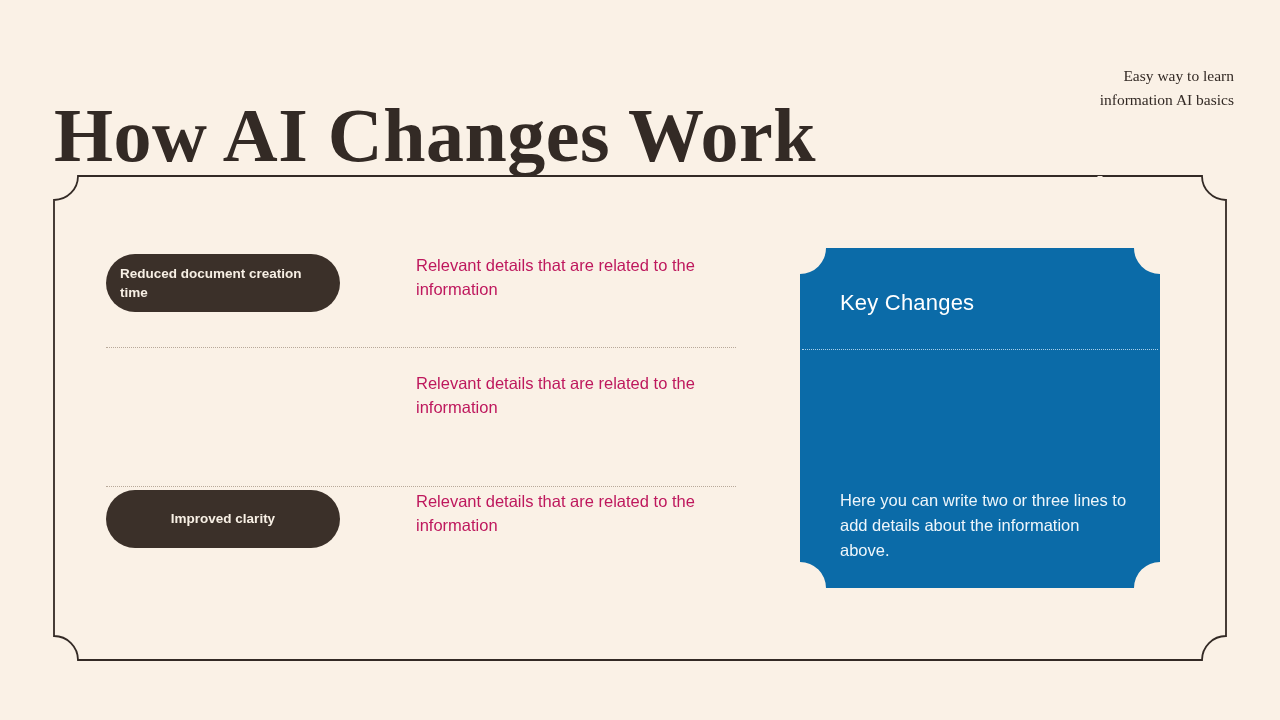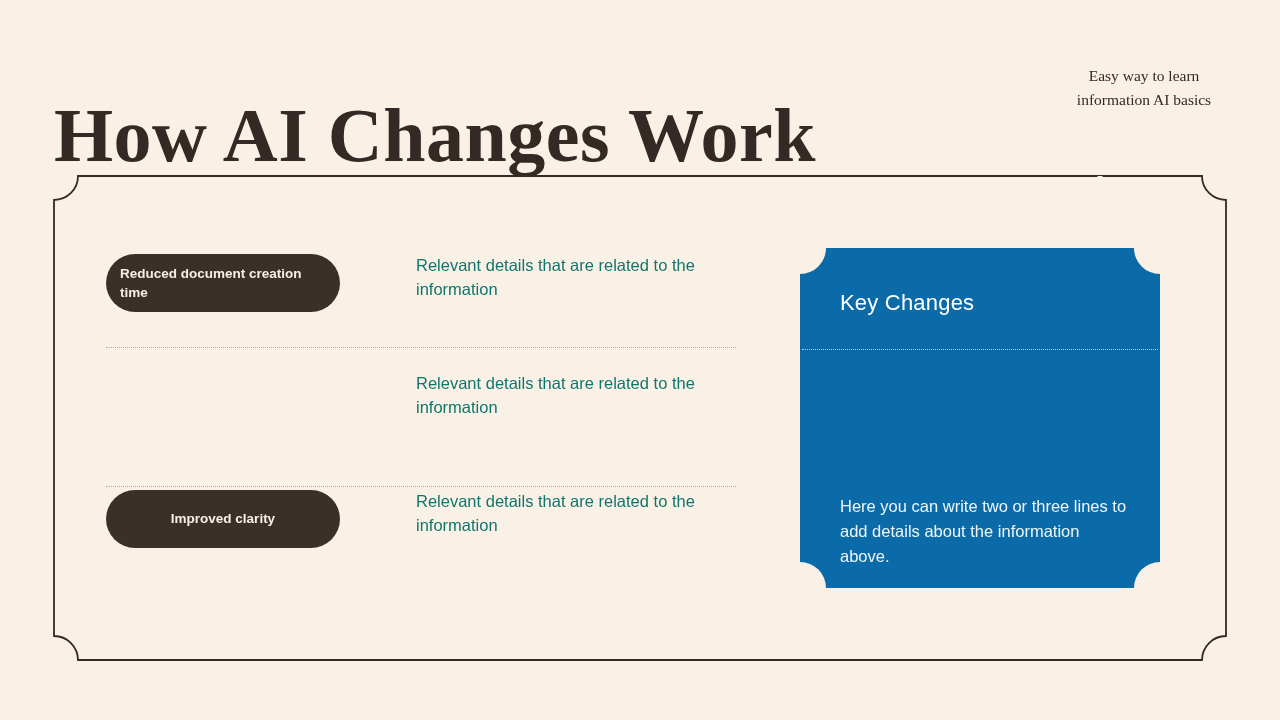--- a/index.html
+++ b/index.html
@@ -30,21 +30,21 @@
     line-height: 1.0;
     color: #332a25;
     letter-spacing: 0.5px;
     white-space: nowrap;
   }
   .tagline {
     position: absolute;
     right: 46px;
     top: 64px;
     width: 180px;
-    text-align: center;
+    text-align: right;
     font-family: "Liberation Serif", serif;
     font-size: 15.5px;
     line-height: 1.55;
     color: #332a25;
   }
 
   
   .ticket {
     position: absolute;
     left: 52px;
@@ -89,21 +89,21 @@
     padding: 8px 14px;
     box-sizing: border-box;
   }
   .row-desc {
     position: absolute;
     left: 310px;
     top: 18px;
     width: 360px;
     font-size: 16.5px;
     line-height: 1.45;
-    color: #0f766e;
+    color: #be185d;
   }
   .divider {
     position: absolute;
     left: 54px;
     width: 630px;
     border-top: 1.6px dotted #b8a99a;
     height: 0;
   }
   .divider.d1 { top: 173px; }
   .divider.d2 { top: 312px; }
@@ -140,21 +140,20 @@
     height: 0;
   }
   .key-body {
     position: absolute;
     left: 40px;
     top: 240px;
     width: 288px;
     font-size: 16.5px;
     line-height: 1.52;
     color: #eef6fb;
-    margin-top: 6px;
   }
 </style>
 </head>
 <body>
 
 <div class="slide">
 
   <h1 class="page-title">How AI Changes Work</h1>
 
   <div class="tagline">

